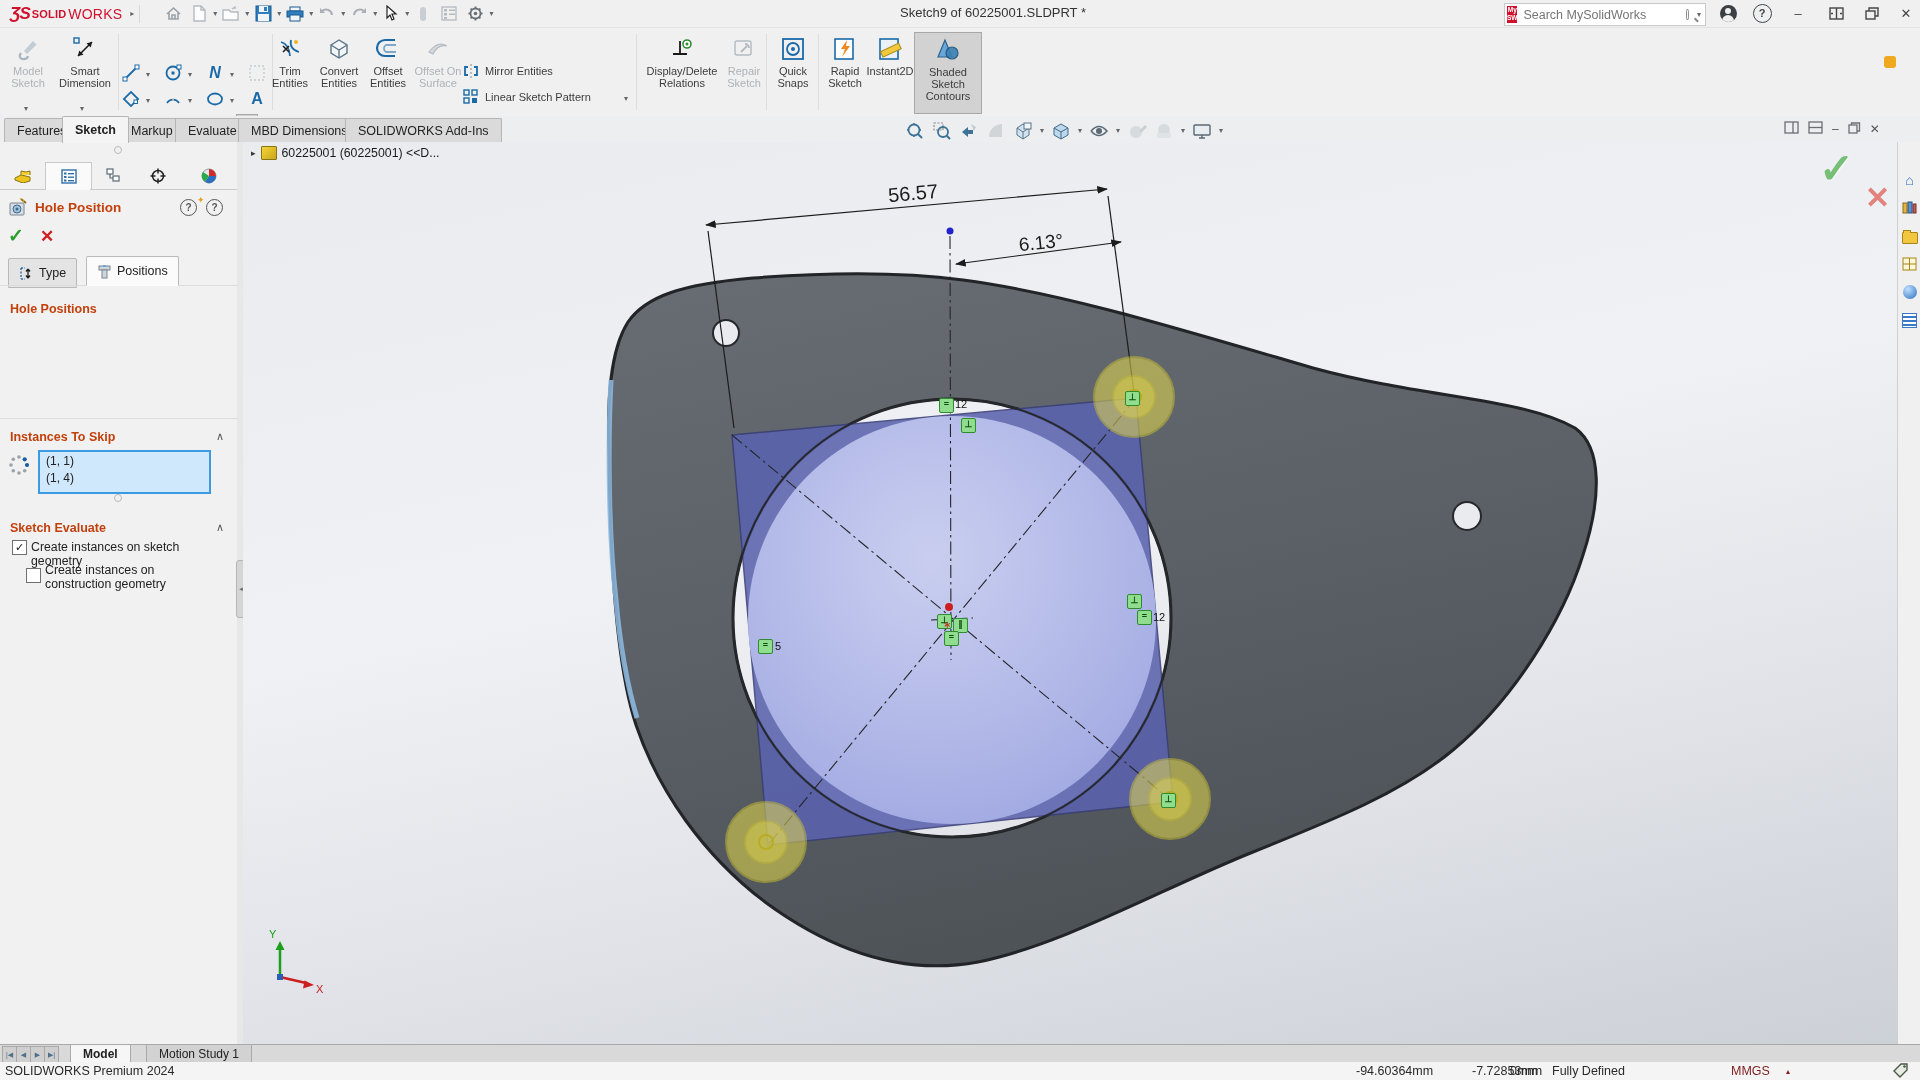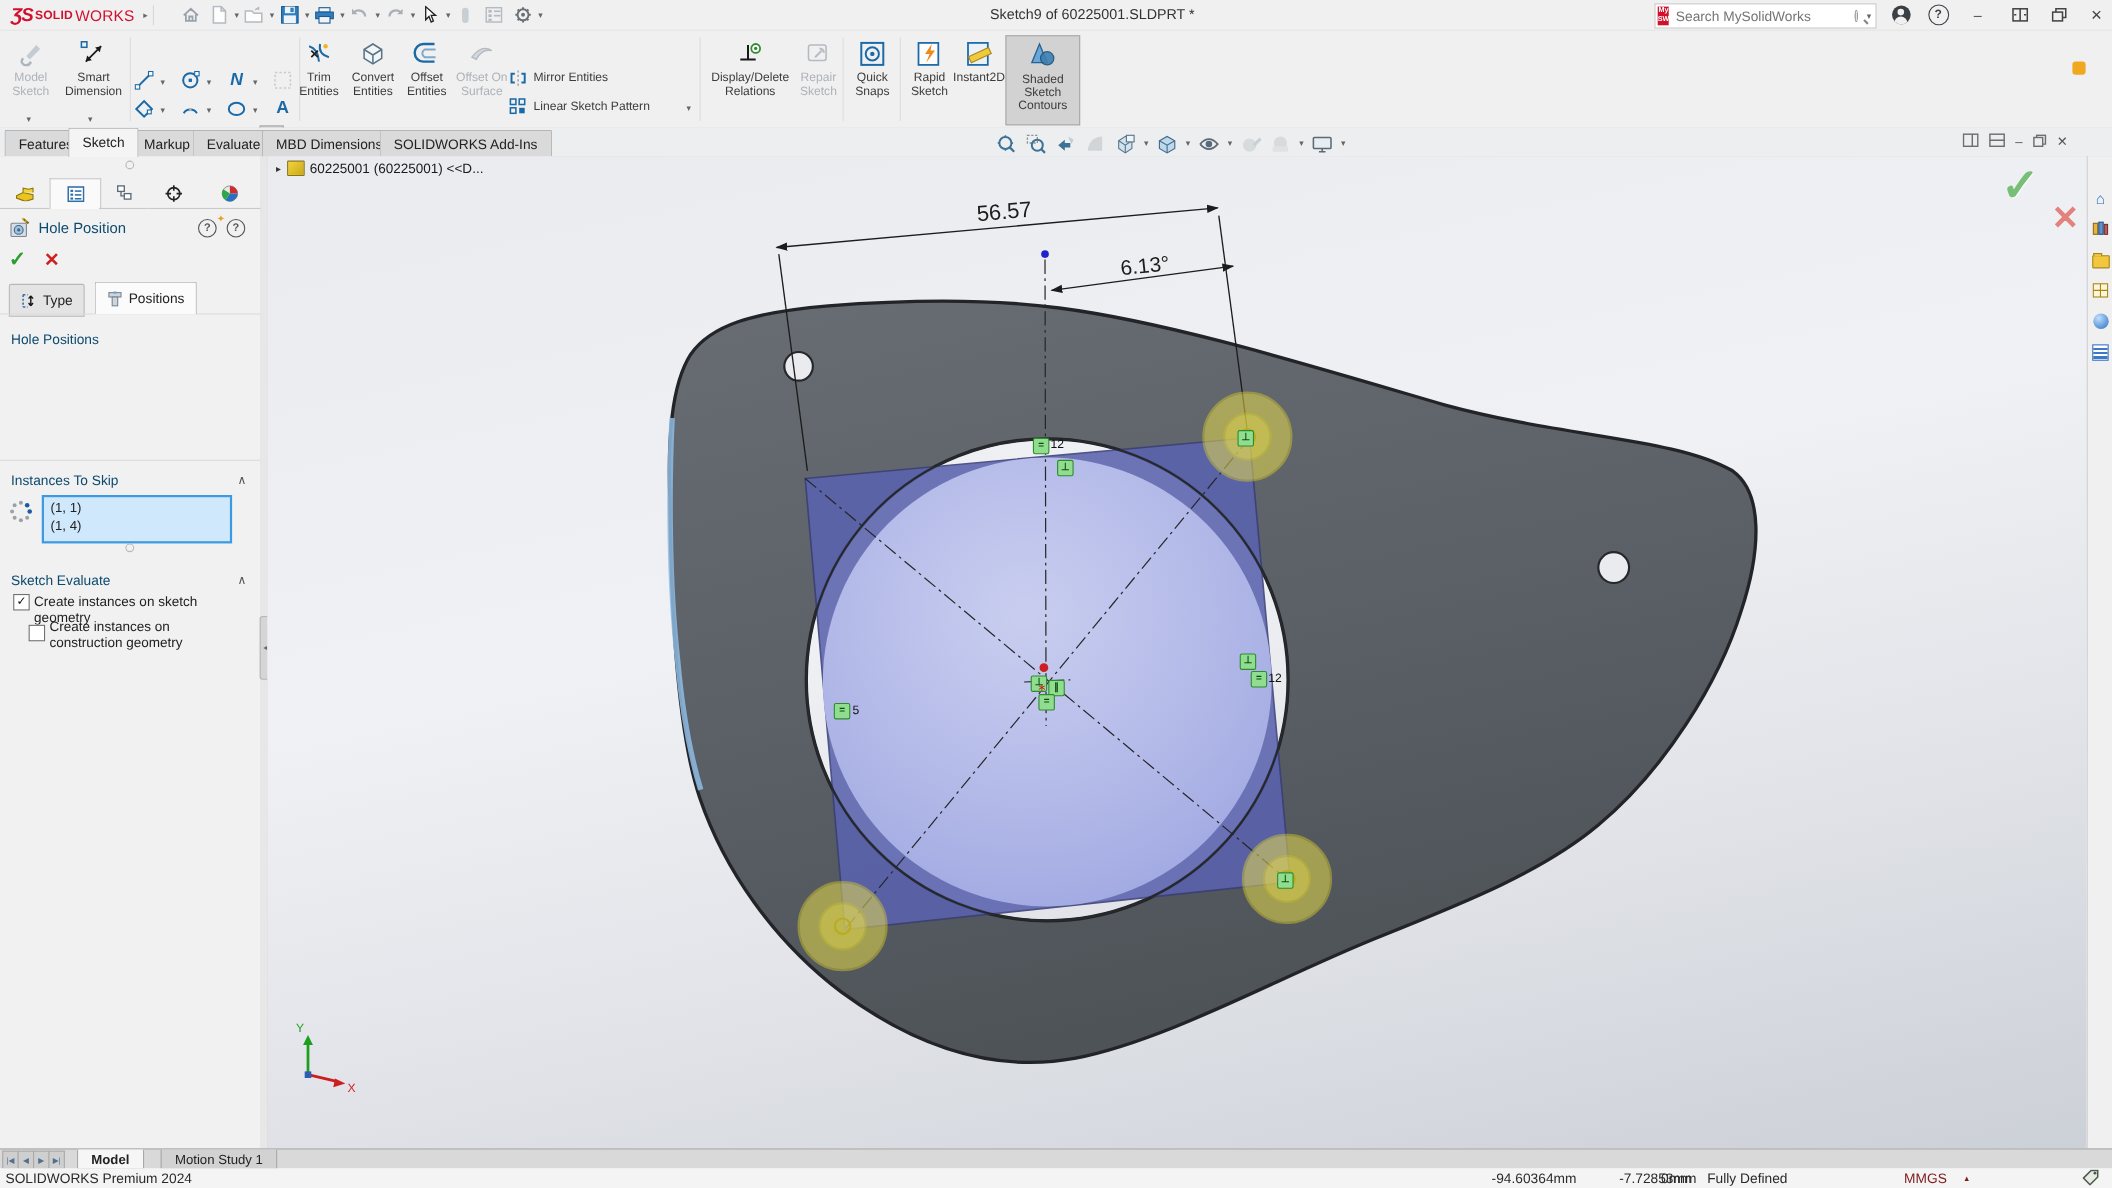--- a/index.html
+++ b/index.html
@@ -35,29 +35,29 @@
   .rbtn.dis{color:#aeb2b6}
   .rbtn .ric{height:30px;display:flex;align-items:flex-end;justify-content:center;margin-bottom:3px}
   .gicon{width:18px;height:18px;display:inline-flex;align-items:center;justify-content:center}
   .rowbtn{position:absolute;display:flex;align-items:center;gap:5px;font-size:11px;color:#3c3c3c}
   .rowbtn.dis{color:#aeb2b6}
   .pressed{background:#d2d2d3;border:1px solid #a8a8a8}
   .grid-caret{position:absolute;font-size:8px;color:#666}
   
   #tabstrip{left:0;top:116px;width:1920px;height:26px;background:#eceeef;border-bottom:1px solid #cfd1d4}
   .ctab{position:absolute;top:2px;height:24px;display:flex;align-items:center;padding:0 12px;background:#dadada;border:1px solid #b5b5b5;border-bottom:none;font-size:12.5px;color:#222;border-radius:2px 2px 0 0}
-  .ctab.active{background:#f4f4f5;font-weight:normal;height:26px;top:0;z-index:2}
+  .ctab.active{background:#f4f4f5;font-weight:bold;height:26px;top:0;z-index:2}
   .hudbar{position:absolute;left:905px;top:119px;height:24px;display:flex;align-items:center;gap:7px}
   .hud{width:20px;height:20px;display:inline-flex;align-items:center;justify-content:center}
   .hud.dis{opacity:.4}
   
   #pm{left:0;top:142px;width:237px;height:902px;background:#f1f1f2;border-right:1px solid #c9c9c9}
   .pmtab{position:absolute;top:20px;width:45px;height:27px;display:flex;align-items:center;justify-content:center;border-bottom:1px solid #c9c9c9}
   .pmtab.active{background:#fafafa;border:1px solid #c9c9c9;border-bottom:none}
-  .navy{color:#0c4a6e;font-weight:normal}
+  .navy{color:#c2410c;font-weight:bold}
   #pm .hline{position:absolute;left:0;width:237px;height:1px;background:#dcdcdd}
   .helpc{width:15px;height:15px;border:1.4px solid #555;border-radius:50%;display:inline-flex;align-items:center;justify-content:center;font-size:10px;font-weight:bold;color:#555}
   .ptab{position:absolute;height:28px;display:flex;align-items:center;gap:5px;padding:0 10px;background:#e4e4e5;border:1px solid #b9b9b9;font-size:12.5px;color:#222;border-radius:2px 2px 0 0}
   .ptab.active{background:#fbfbfc;border-bottom:1px solid #fbfbfc}
   .msgbox{position:absolute;left:7px;width:222px;background:#ffffb8;padding:6px 6px;font-size:12.3px;color:#333;line-height:15px}
   .chev{position:absolute;color:#555;font-size:11px}
   .listbox{position:absolute;left:38px;width:157px;height:38px;background:#cfe8fb;border:2px solid #3d9ae0;font-size:12px;color:#222;padding:1px 6px;line-height:17px}
   .cb{position:absolute;width:13px;height:13px;background:#fff;border:1px solid #707070;display:flex;align-items:center;justify-content:center;font-size:11px;color:#111;line-height:1}
   .cblbl{position:absolute;font-size:12.3px;color:#222;line-height:14px}
   

